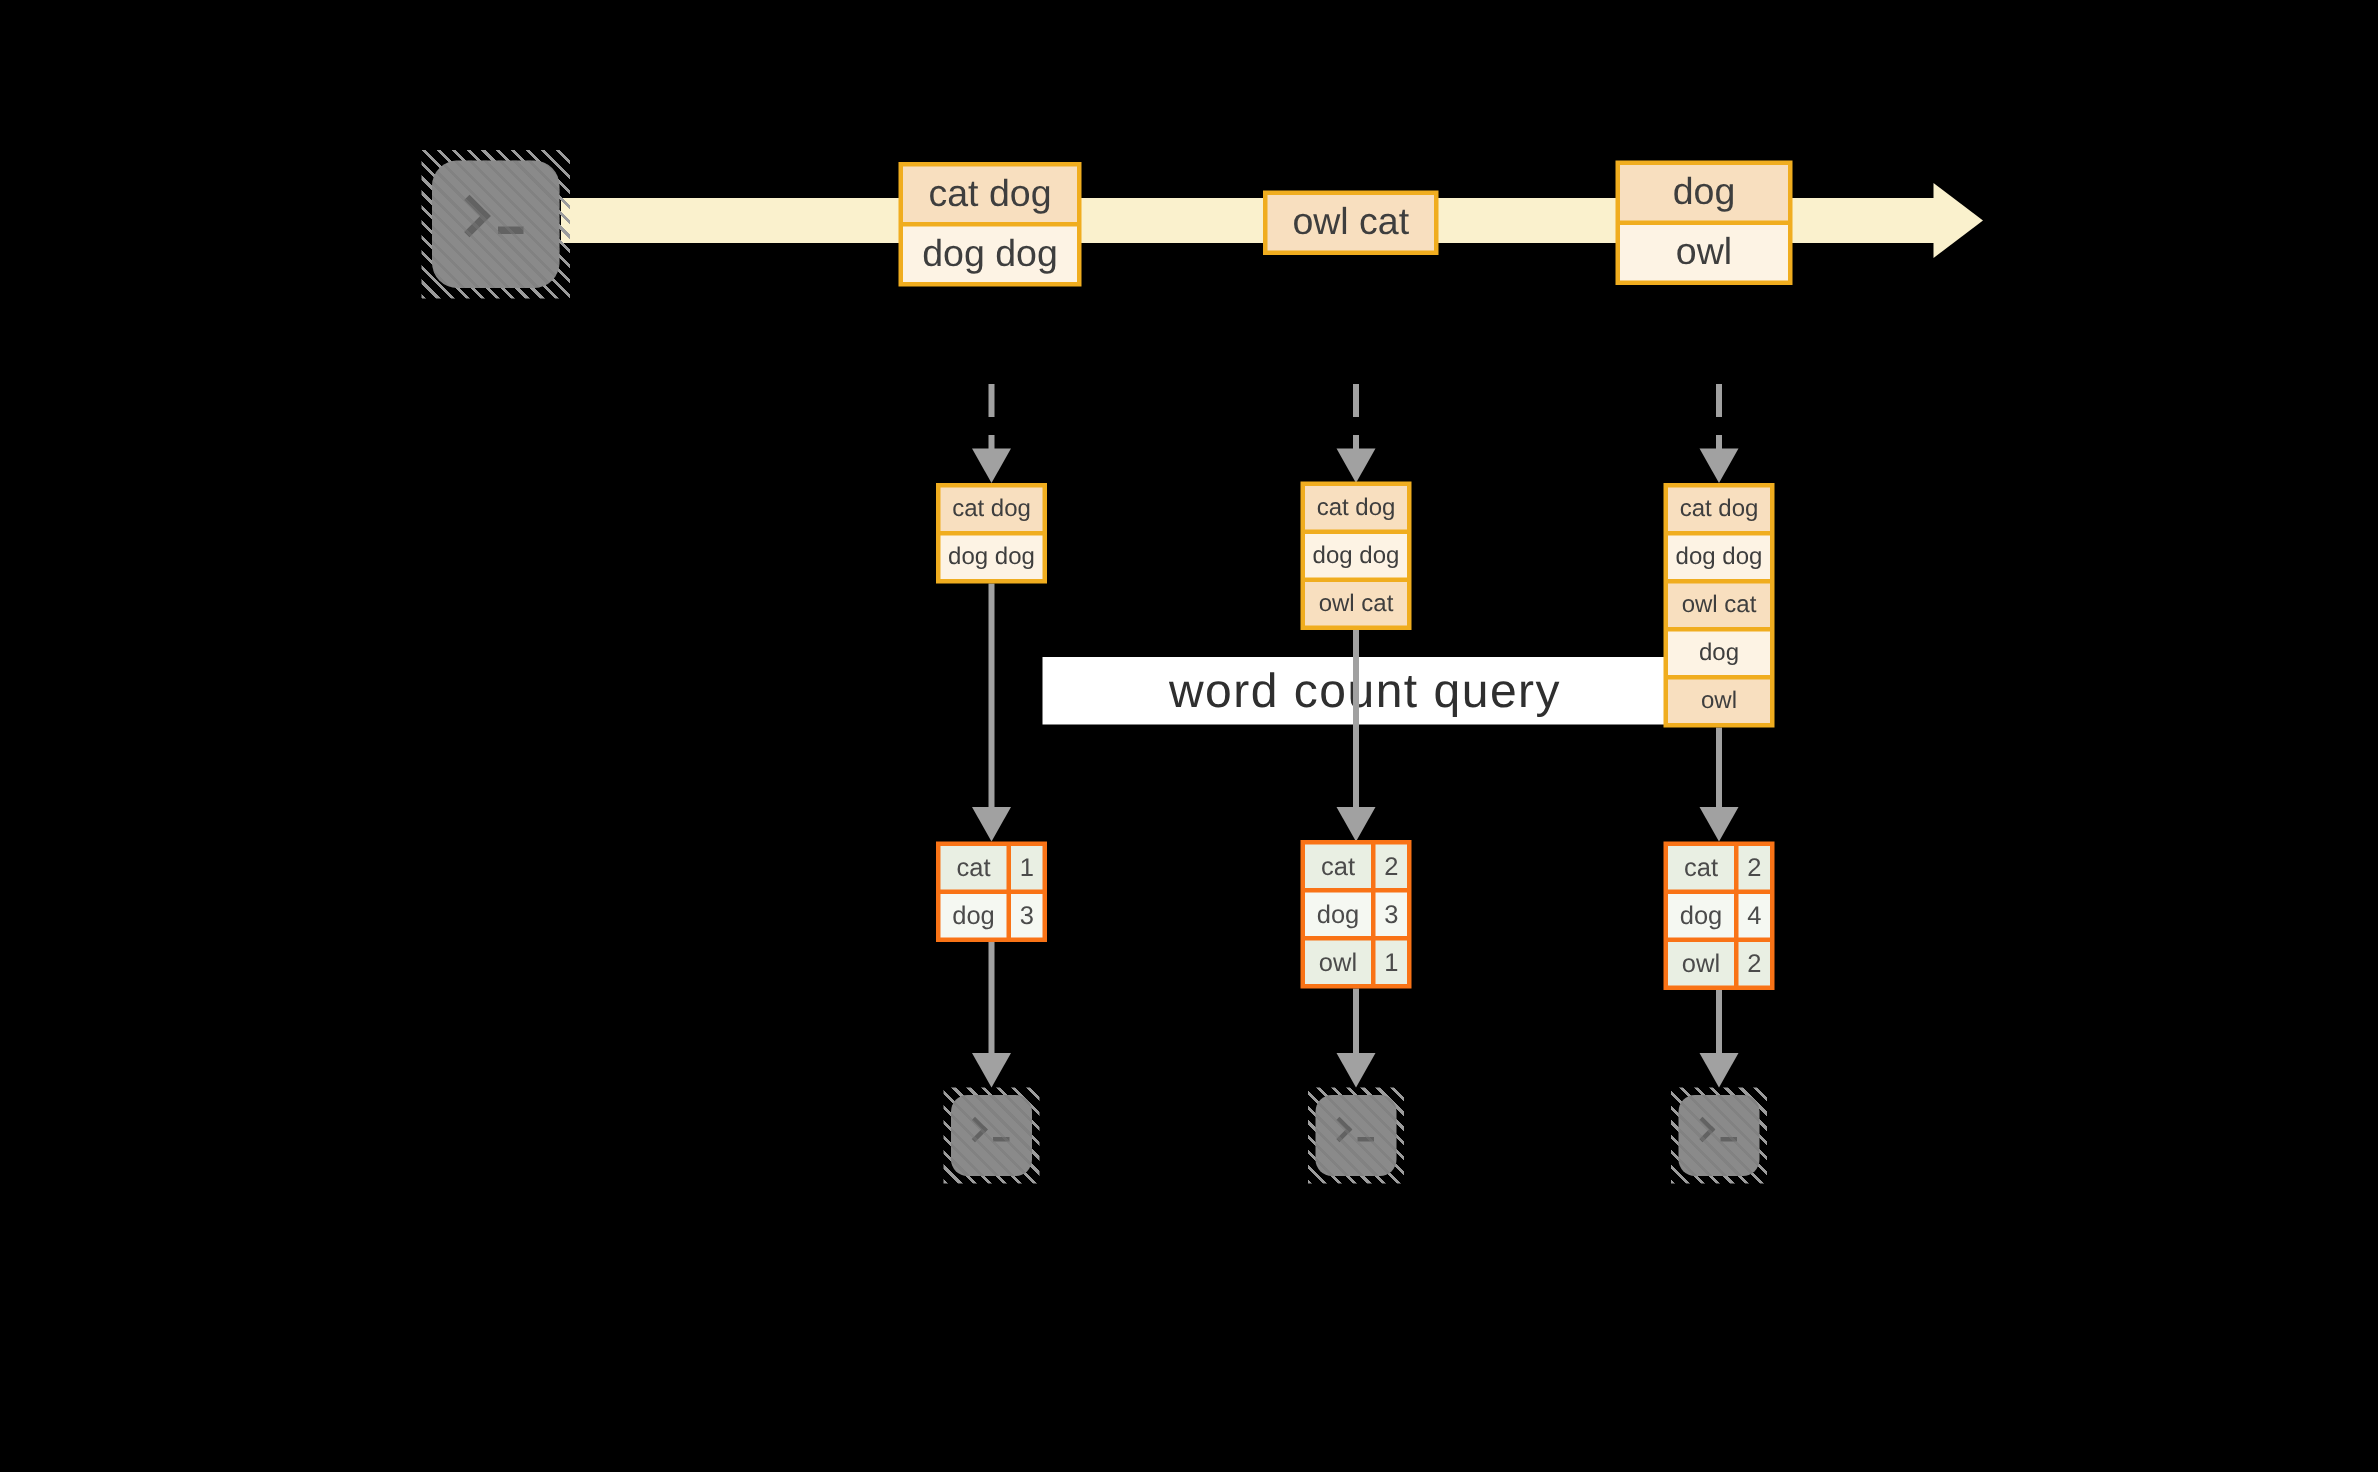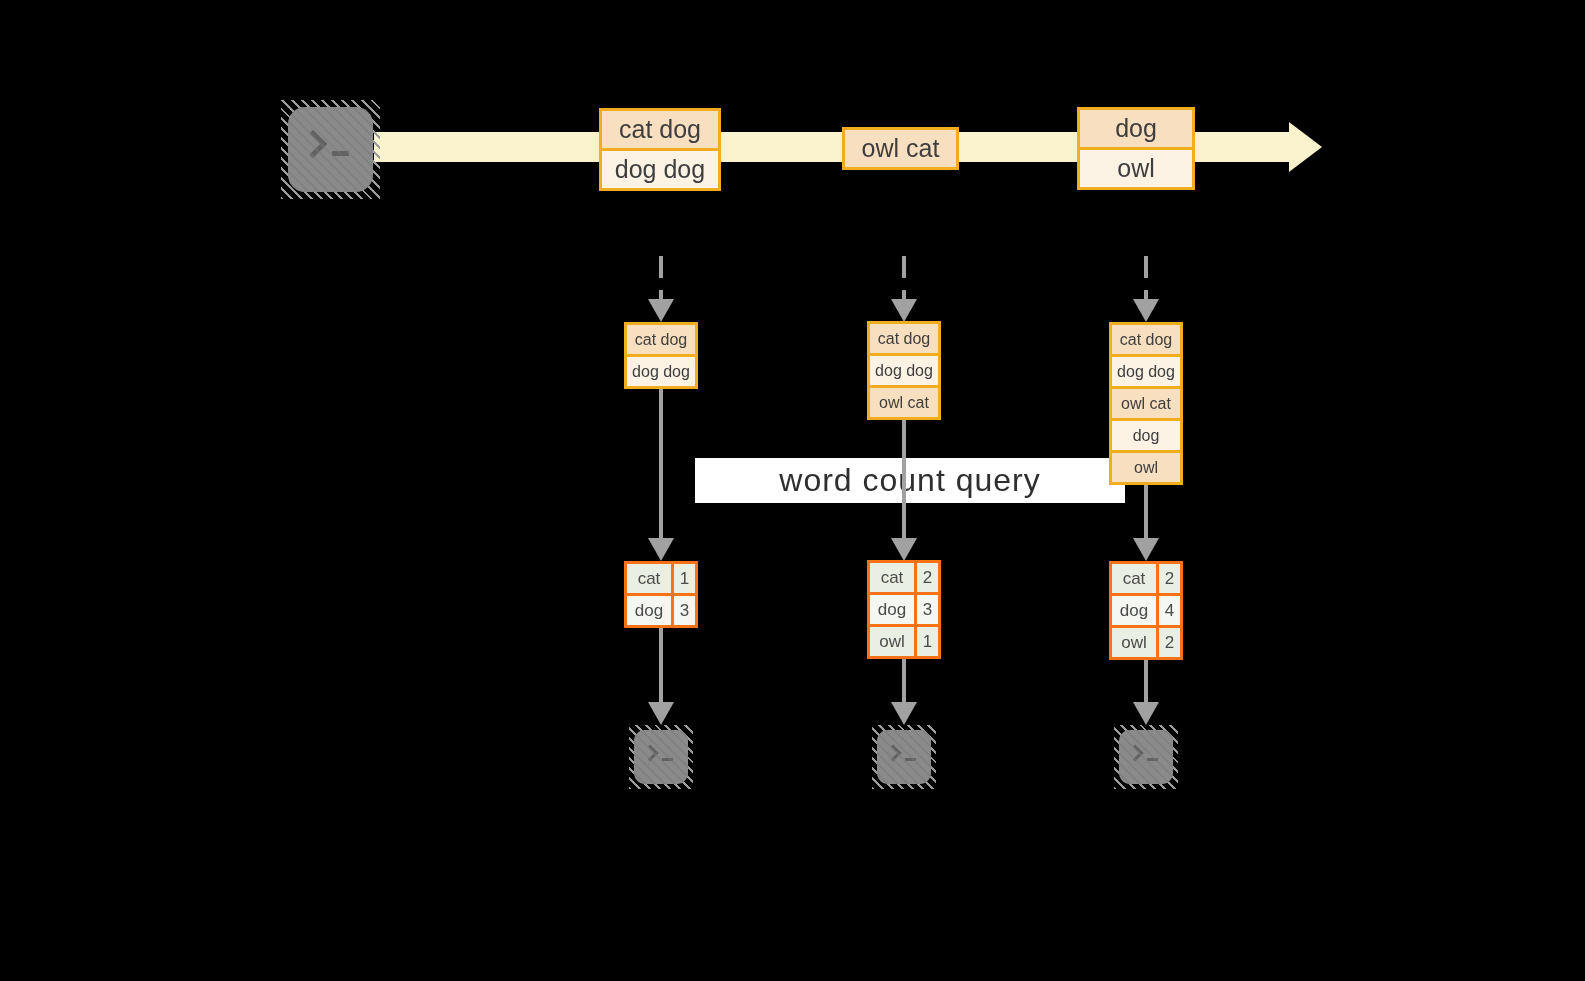--- a/index.html
+++ b/index.html
@@ -22,21 +22,21 @@
   .obox.state .orow { height:29px; font-size:16px; }
   .obox.batch { width:122px; }
   .obox.state { width:74px; }
   
   .varrow { position:absolute; width:4px; background:#a1a1a1; z-index:2; }
   .varrow.dashed { background:repeating-linear-gradient(to bottom,#a1a1a1 0 22px, transparent 22px 34px); }
   .ahead { position:absolute; width:0; height:0;
            border-left:13px solid transparent; border-right:13px solid transparent;
            border-top:23px solid #a1a1a1; z-index:2; }
   
-  .query-band { position:absolute; left:695px; top:458px; width:430px; height:45px; background:#ffffff;
+  .query-band { position:absolute; left:695px; top:438px; width:430px; height:45px; background:#ffffff;
                 display:flex; align-items:center; justify-content:center; color:#2f2f2f;
                 font-size:32px; z-index:1; letter-spacing:1px; }
   
   .gtable { position:absolute; background:#f97316; padding:3px; display:grid;
             grid-template-columns:44px 21px; gap:3px; z-index:3; }
   .gtable .cell { height:29px; display:flex; align-items:center; justify-content:center;
                   font-size:17px; color:#4b4b4b; }
   .gtable .cell:nth-child(4n+1), .gtable .cell:nth-child(4n+2) { background:#e9efe3; }
   .gtable .cell:nth-child(4n+3), .gtable .cell:nth-child(4n)   { background:#f5f8f2; }
   

